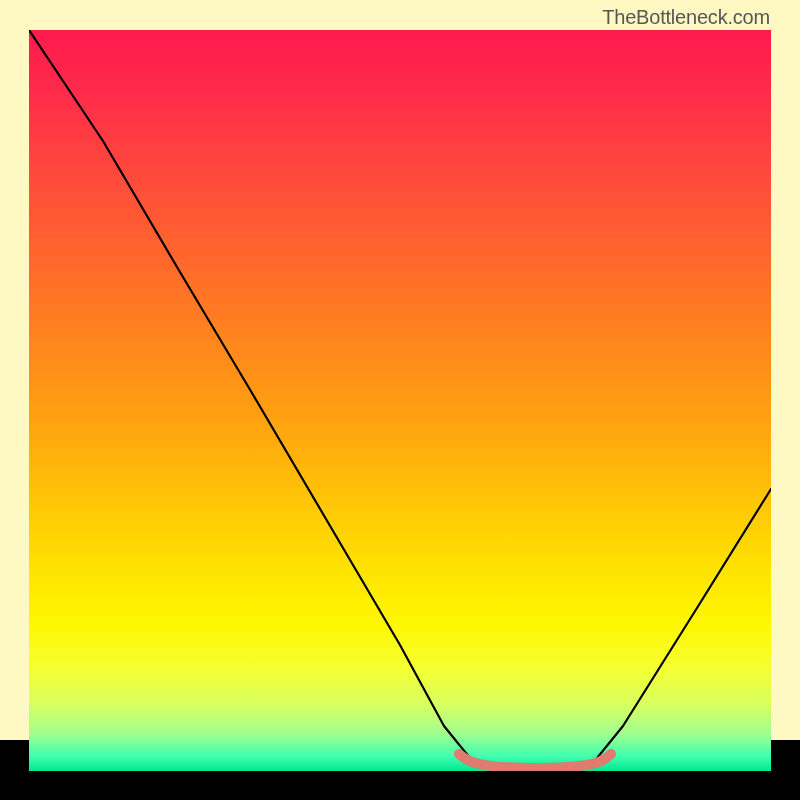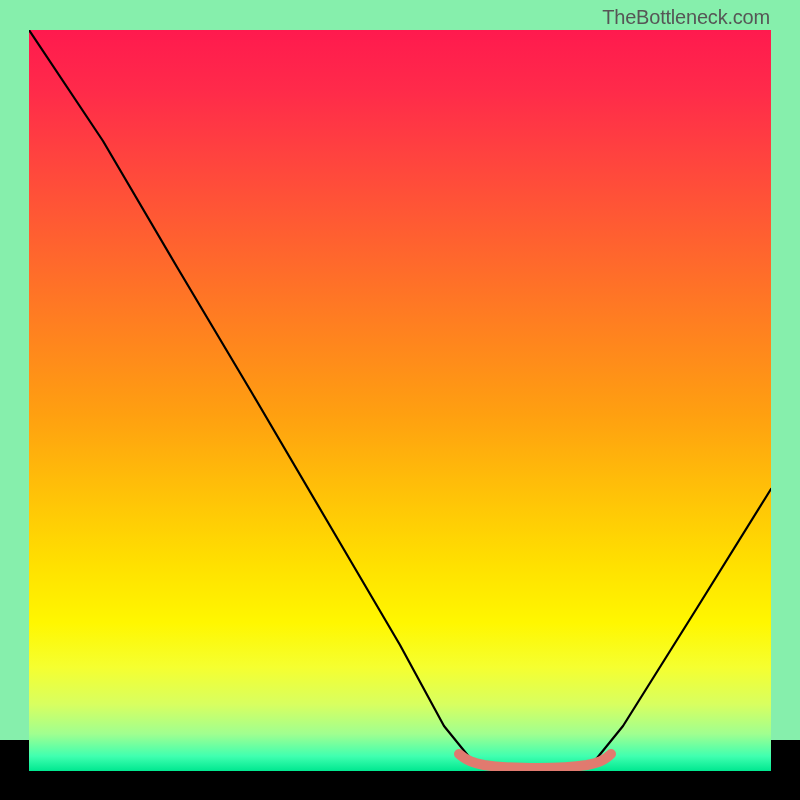--- a/index.html
+++ b/index.html
@@ -1,21 +1,21 @@
 <!DOCTYPE html>
 <html><head>
 <meta charset="utf-8">
 <style>
   * { margin: 0; padding: 0; box-sizing: border-box; }
   html, body { width: 800px; height: 800px; overflow: hidden; background: #000; }
   .chart-container {
     position: relative;
     width: 800px;
     height: 740px;
-    background: #86efac;
+    background: #fef9c3;
   }
   .plot-area {
     position: absolute;
     left: 29px;
     top: 30px;
     width: 742px;
     height: 741px;
     background: linear-gradient(to bottom,
       #ff1a4e 0%,
       #ff2a4a 8%,

